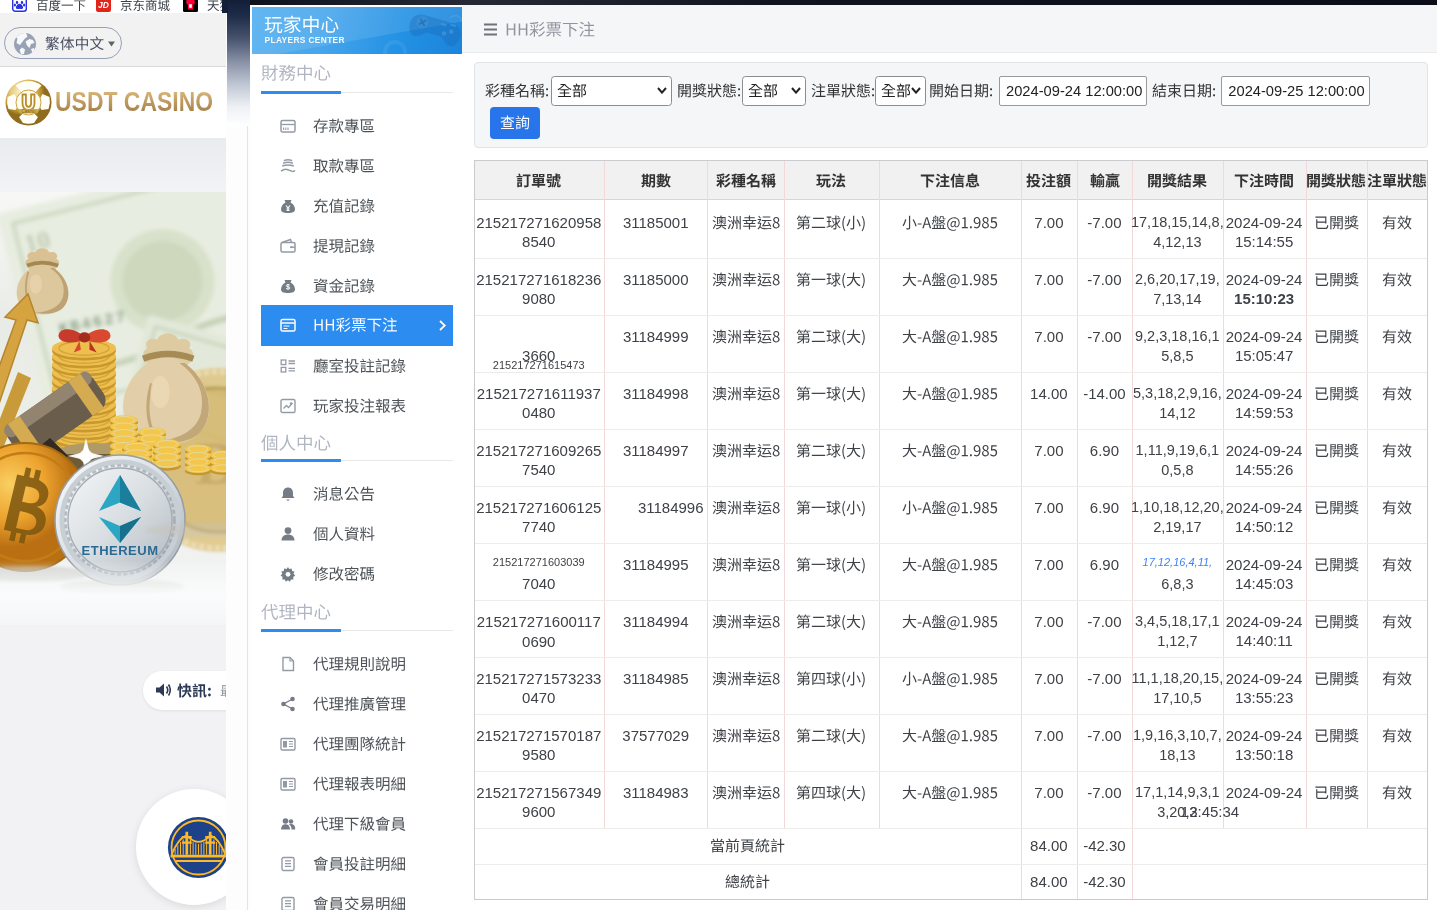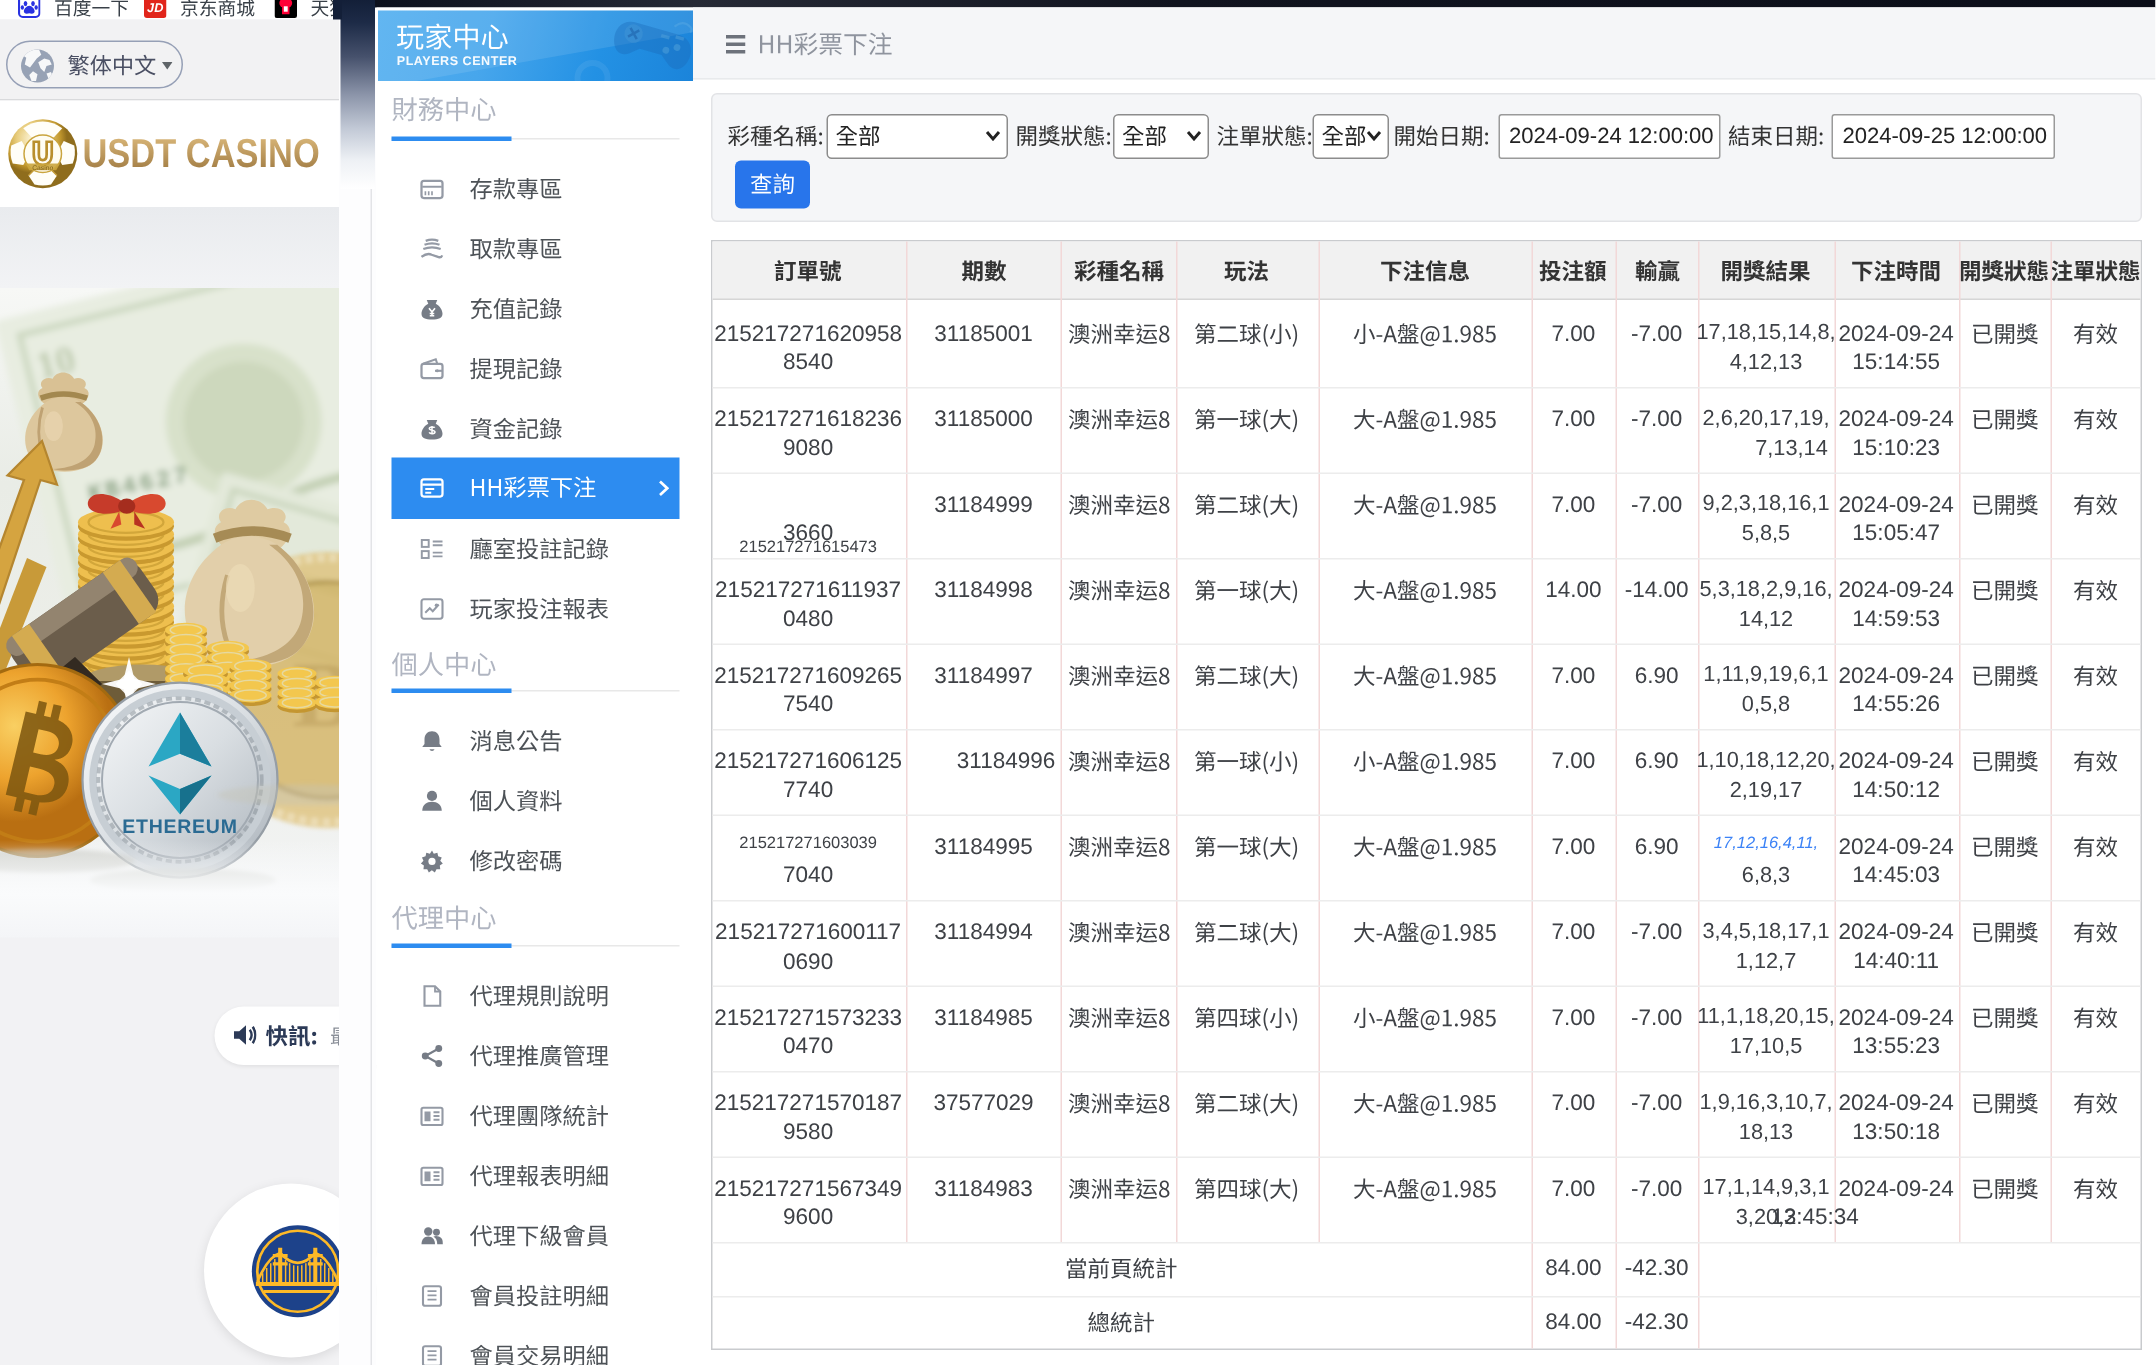--- a/index.html
+++ b/index.html
@@ -1144,23 +1144,23 @@
       <use href="#r31" x="3901"></use>
       <use href="#r2e" x="4456"></use>
       <use href="#r39" x="4734"></use>
       <use href="#r38" x="5289"></use>
       <use href="#r35" x="5844"></use>
     </g>
   </svg>
 <div class="t" style="left:1048.9px;transform:translateX(-50%);top:270.6px;font-size:15px;color:#3e4146;">7.00</div>
 <div class="t" style="left:1104.45px;transform:translateX(-50%);top:270.6px;font-size:15px;color:#3e4146;">-7.00</div>
 <div class="t" style="left:1177.35px;transform:translateX(-50%);top:270.9px;font-size:14.5px;color:#3e4146;">2,6,20,17,19,</div>
-<div class="t" style="left:1177.35px;transform:translateX(-50%);top:290.6px;font-size:14.5px;color:#3e4146;margin-left:17px;">7,13,14</div>
+<div class="t" style="left:1177.35px;transform:translateX(-50%);top:290.6px;font-size:14.5px;color:#3e4146;">7,13,14</div>
 <div class="t" style="left:1264.1px;transform:translateX(-50%);top:270.6px;font-size:15px;color:#3e4146;">2024-09-24</div>
-<div class="t" style="left:1264.1px;transform:translateX(-50%);top:290.3px;font-size:15px;color:#3e4146;">15:10:23</div>
+<div class="t" style="left:1264.1px;transform:translateX(-50%);top:290.3px;font-size:15px;color:#3e4146;font-weight:bold;">15:10:23</div>
 <svg class="tx" style="left:1313.8px;top:271.65px" width="45.00" height="15.00" viewBox="0 -880 3000 1000">
     <g fill="#3e4146">
       <use href="#r5df2"></use>
       <use href="#r958b" x="1000"></use>
       <use href="#r734e" x="2000"></use>
     </g>
   </svg>
 <svg class="tx" style="left:1382.2px;top:271.65px" width="30.00" height="15.00" viewBox="0 -880 2000 1000">
     <g fill="#3e4146">
       <use href="#r6709"></use>

